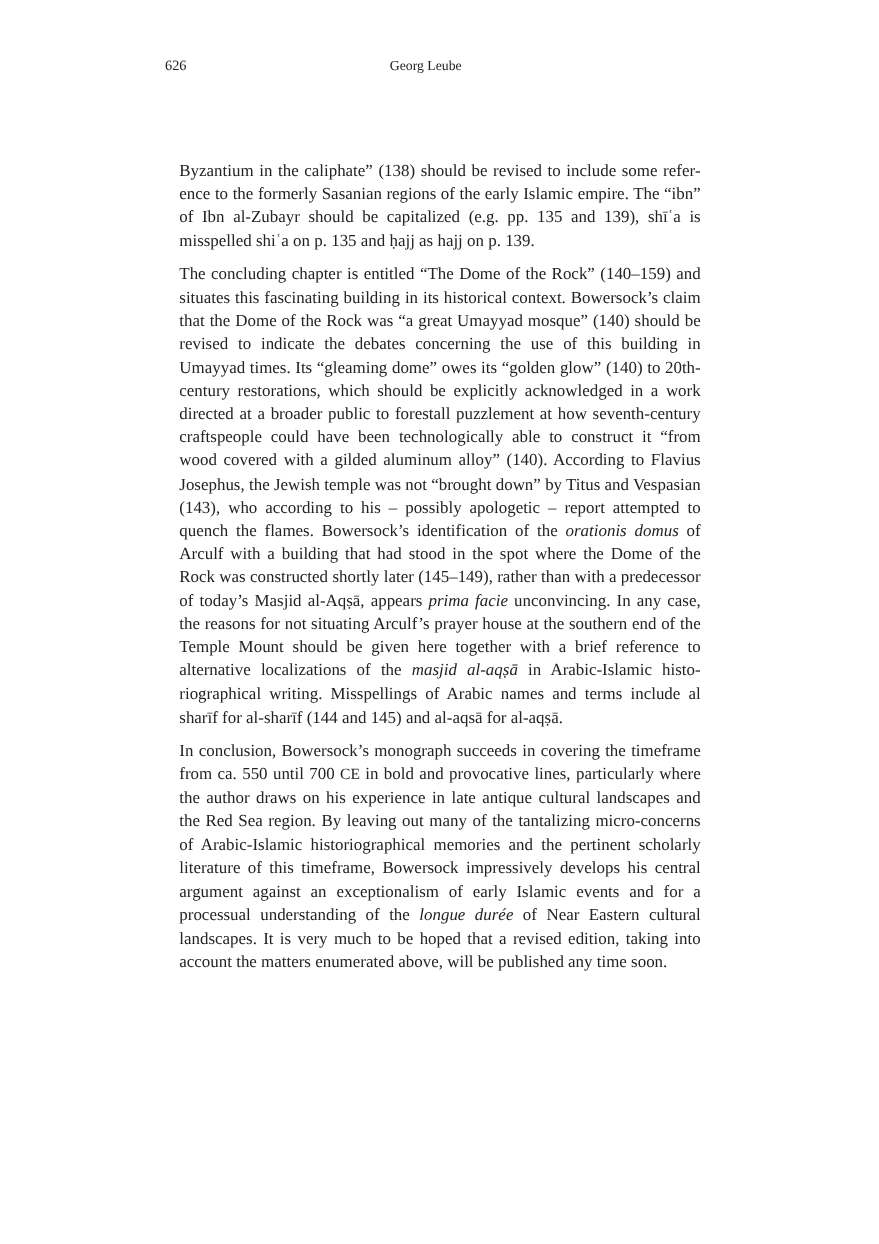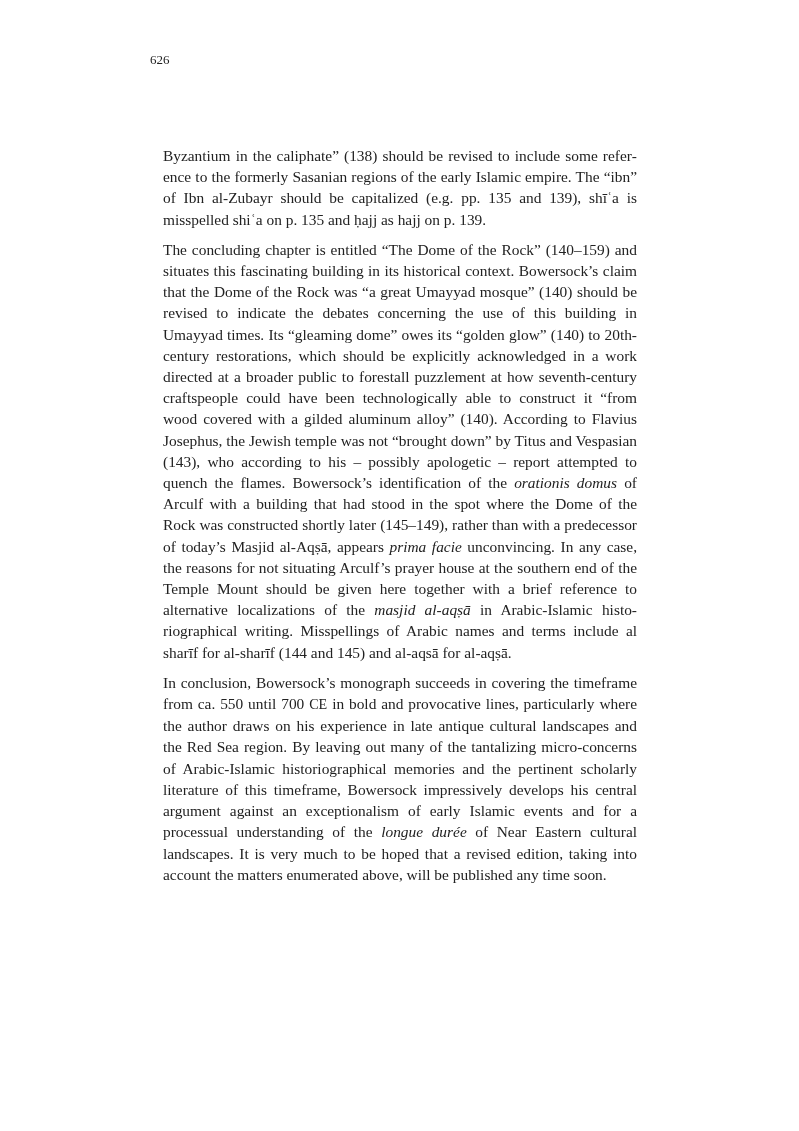--- a/index.html
+++ b/index.html
@@ -12,20 +12,21 @@
           text-align: justify; hyphens: manual; }
   .body p { margin: 0 0 9px 0; }
   .sc { font-variant: small-caps; font-size: 0.92em; }
   em { }
 </style>
 </head>
 <body>
 
 <div class="header">
   <span class="page-num">626</span>
+  <span class="running-head">Georg Leube</span>
 </div>
 
 <div class="body">
   <p>
     <span>Byzantium in the caliphate” (138) should be revised to include some refer­ence to the formerly Sasanian regions of the early Islamic empire. The “ibn” of Ibn al-Zubayr should be capitalized (e.g. pp. 135 and 139), shīʿa is misspelled shiʿa on p. 135 and ḥajj as hajj on p. 139.</span>
   </p>
   <p>
     <span>The concluding chapter is entitled “The Dome of the Rock” (140–159) and situates this fascinating building in its historical context. Bowersock’s claim that the Dome of the Rock was “a great Umayyad mosque” (140) should be revised to indicate the debates concerning the use of this build­ing in Umayyad times. Its “gleaming dome” owes its “golden glow” (140) to 20th-century restorations, which should be explicitly acknowledged in a work directed at a broader public to forestall puzzlement at how seventh-century craftspeople could have been technologically able to construct it “from wood covered with a gilded aluminum alloy” (140). According to Flavius Josephus, the Jewish temple was not “brought down” by Titus and Vespasian (143), who according to his – possibly apologetic – report at­tempted to quench the flames. Bowersock’s identification of the </span><em>orationis domus</em><span> of Arculf with a building that had stood in the spot where the Dome of the Rock was constructed shortly later (145–149), rather than with a predecessor of today’s Masjid al-Aqṣā, appears </span><em>prima facie</em><span> unconvincing. In any case, the reasons for not situating Arculf’s prayer house at the southern end of the Temple Mount should be given here together with a brief refer­ence to alternative localizations of the </span><em>masjid al-aqṣā</em><span> in Arabic-Islamic histo­riographical writing. Misspellings of Arabic names and terms include al sharīf for al-sharīf (144 and 145) and al-aqsā for al-aqṣā.</span>
   </p>
   <p>

